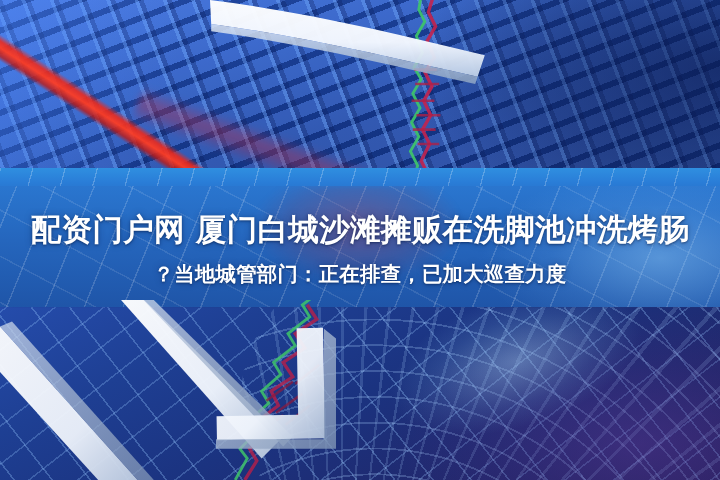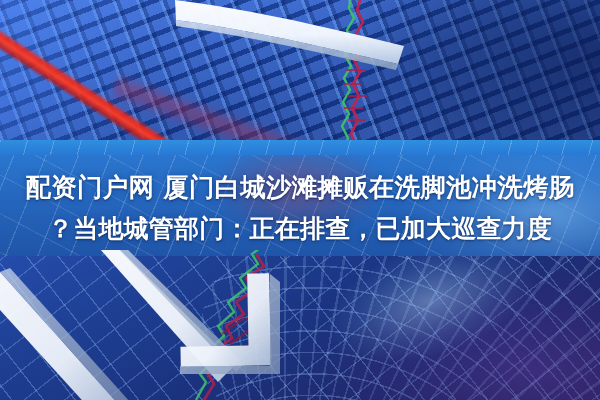--- a/index.html
+++ b/index.html
@@ -203,21 +203,21 @@
     font-size: 25.5px;
     font-weight: bold;
     line-height: 1.32;
     letter-spacing: 0.2px;
     white-space: nowrap;
     text-shadow:
       0 1px 2px rgba(0,20,60,0.55),
       0 0 6px rgba(0,30,80,0.35);
   }
   #headline-line-1 { font-size: 25.5px; }
-  #headline-line-2 { font-size: 25px; }
+  #headline-line-2 { font-size: 17px; }
 </style>
 </head>
 <body>
 
 <div id="stage">
 
   <div class="layer" id="bg-base"></div>
 
   <div id="top-section">
     <div id="top-bars"></div>

